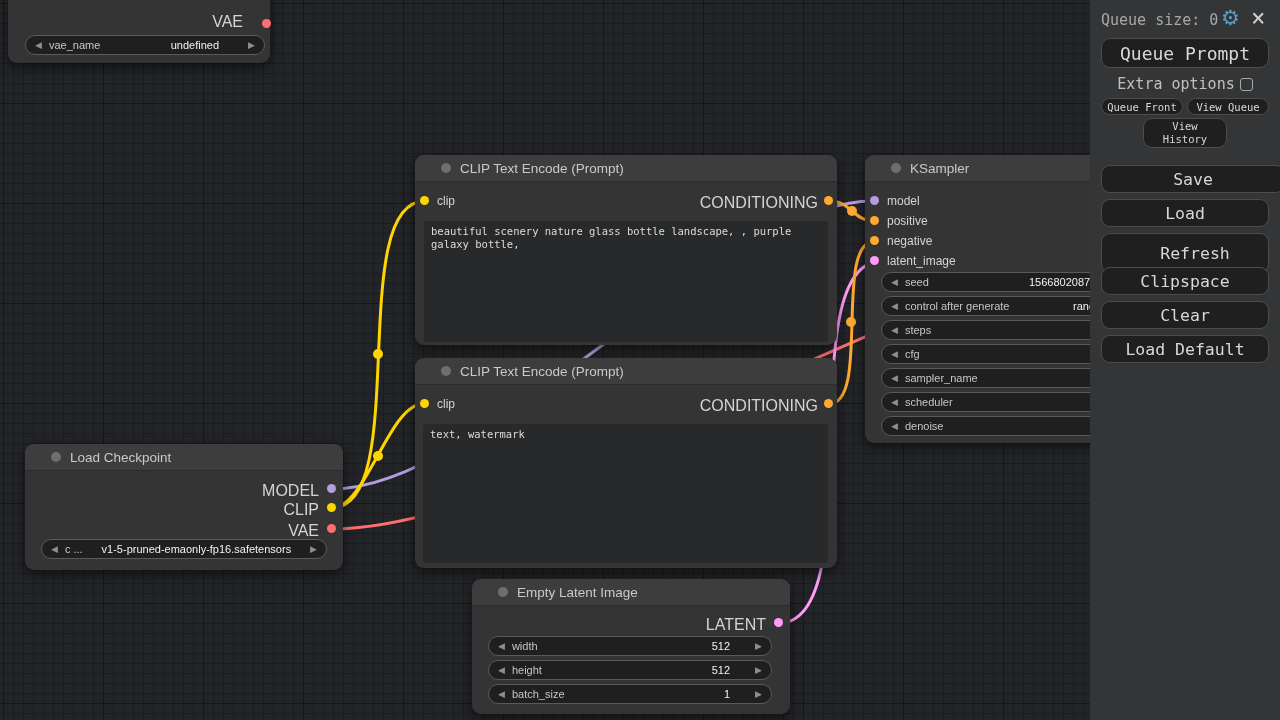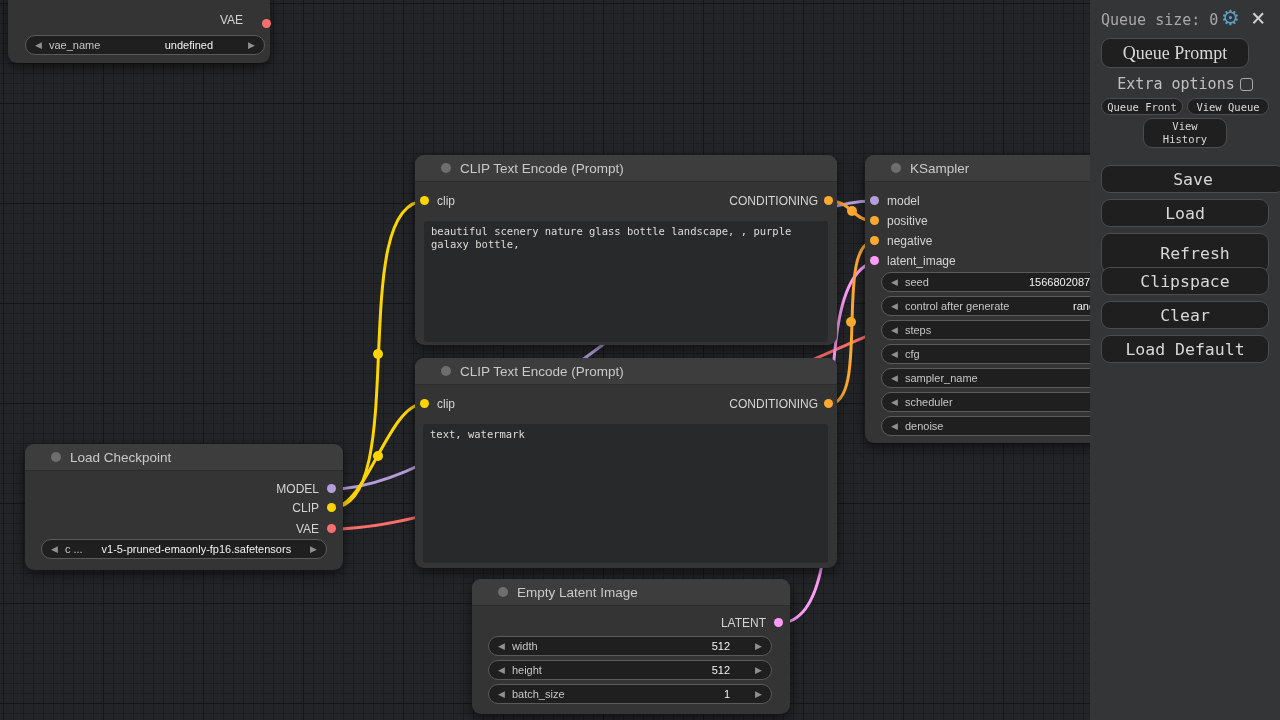--- a/index.html
+++ b/index.html
@@ -15,21 +15,21 @@
        background-position:3px 3px;}
   #links{position:absolute;left:0;top:0;z-index:1;}
   .node{position:absolute;background:#343434;border-radius:9px;
         box-shadow:0 4px 12px rgba(0,0,0,.55);z-index:2;}
   .ntitle{position:absolute;top:0;left:0;right:0;height:27px;background:#3d3d3d;
         border-radius:9px 9px 0 0;display:flex;align-items:center;gap:9px;
         padding-left:26px;color:#c9c9c9;font-size:13.5px;box-sizing:border-box;
         border-bottom:1px solid rgba(0,0,0,.28);}
   .tdot{width:10px;height:10px;border-radius:50%;background:#6e6e6e;flex:0 0 auto;}
   .in-label{position:absolute;font-size:12px;color:#d4d4d4;}
-  .out-label{position:absolute;font-size:12px;color:#d4d4d4;}
+  .out-label{position:absolute;font-size:16px;color:#d4d4d4;}
   .slot-dot{position:absolute;width:9px;height:9px;border-radius:50%;}
   .pill{position:absolute;background:#1f1f1f;border:1px solid #5a5a5a;border-radius:10px;
         height:20px;display:flex;align-items:center;font-size:11px;color:#c6c6c6;
         padding:0 9px;box-sizing:border-box;gap:7px;}
   .arrow{color:#8f8f8f;font-size:9px;font-family:"DejaVu Sans",sans-serif;line-height:1;}
   .wvalue{color:#f2f2f2;}
   .spacer{flex:1;}
   .absval{position:absolute;top:3px;color:#f2f2f2;font-size:11px;}
   .ptext{position:absolute;background:#28292b;border-radius:3px;
         font:10.5px/13px "DejaVu Sans Mono",monospace;color:#dedcd7;
@@ -69,21 +69,21 @@
   </svg>
 
   <div class="node" style="left:8px;top:-4px;width:262px;height:67px;border-radius:0 0 9px 9px;">
 
     <span class="out-label" style="right:27px;top:17px;">VAE</span>
     <span class="slot-dot" style="right:-1px;top:23px;background:#FF6E6E;"></span>
     <div class="pill" style="left:17px;top:39px;width:240px;">
       <span class="arrow">◀</span>
       <span>vae_name</span>
       <span class="spacer"></span>
-      <span class="wvalue" style="margin-right:28px;">undefined</span>
+      <span class="wvalue" style="margin-right:22px;">undefined</span>
       <span class="arrow">▶</span>
     </div>
   </div>
 
   <div class="node" style="left:25px;top:444px;width:318px;height:126px;">
     <div class="ntitle">
       <span class="tdot"></span>
       <span>Load Checkpoint</span>
     </div>
     <span class="out-label" style="right:24px;top:38px;">MODEL</span>
@@ -198,21 +198,21 @@
       <span class="wvalue" style="margin-right:18px;">1</span>
       <span class="arrow">▶</span>
     </div>
   </div>
 
   <div id="panel">
     <span class="qsize">Queue size: 0</span>
     <span class="gear">⚙</span>
     <span class="closex">×</span>
 
-    <div class="pbtn" style="left:11px;top:38px;width:148px;height:30px;font-size:18px;font-family:Liberation Serif, serif;">Queue Prompt</div>
+    <div class="pbtn" style="left:11px;top:38px;width:168px;height:30px;font-size:18px;">Queue Prompt</div>
 
     <div class="extra">
       <span>Extra options</span>
       <span class="chk"></span>
     </div>
 
     <div class="pbtn" style="left:11px;top:98px;width:82px;height:17px;font-size:10.5px;">Queue Front</div>
     <div class="pbtn" style="left:97px;top:98px;width:82px;height:17px;font-size:10.5px;">View Queue</div>
     <div class="pbtn" style="left:53px;top:118px;width:84px;height:30px;font-size:10.5px;white-space:pre-line;text-align:center;line-height:1.25;">View
 History</div>

